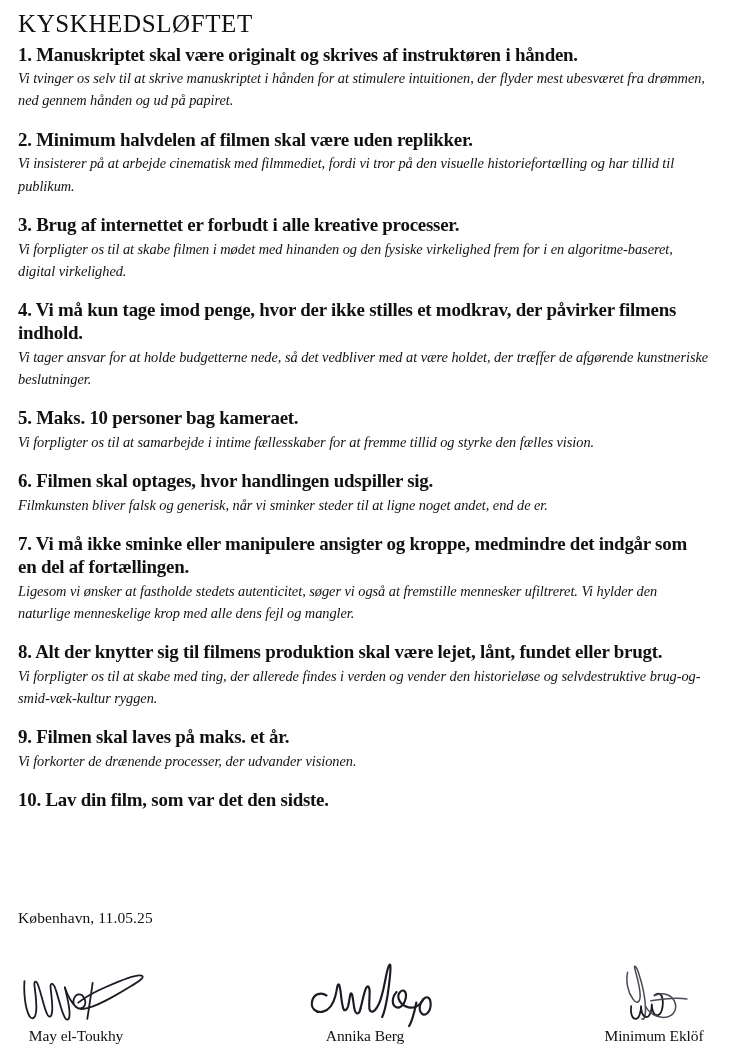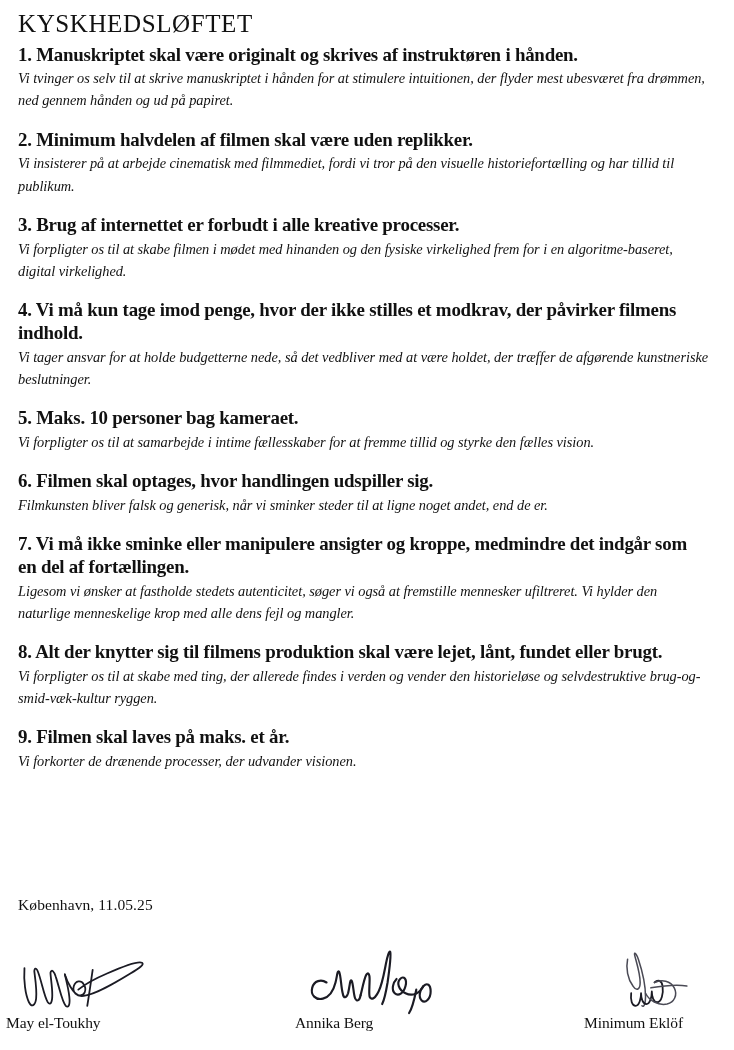--- a/index.html
+++ b/index.html
@@ -70,21 +70,21 @@
   }
   .rule.no-body .rule-heading {
     margin-bottom: 0;
   }
 
   
   .sig-area {
     position: absolute;
     left: 0;
     right: 0;
-    bottom: 15px;
+    bottom: 2px;
     height: 145px;
   }
   .place-date {
     position: absolute;
     left: 18px;
     top: 6px;
     font-size: 15.5px;
     letter-spacing: 0.1px;
   }
   .sig-row {
@@ -95,21 +95,21 @@
     height: 112px;
     display: flex;
     align-items: flex-end;
     justify-content: space-between;
     padding: 0 10px 4px 6px;
     box-sizing: border-box;
   }
   .sig-cell {
     width: 140px;
     position: relative;
-    text-align: left;
+    text-align: center;
   }
   .sig-mark {
     height: 70px;
     display: block;
     margin: 0 auto;
     overflow: visible;
   }
   .sig-name {
     font-size: 15.5px;
     line-height: 1.1;
@@ -172,20 +172,23 @@
     <section class="rule">
       <h2 class="rule-heading">8. Alt der knytter sig til filmens produktion skal være lejet, lånt, fundet eller brugt.</h2>
       <p class="rule-body">Vi forpligter os til at skabe med ting, der allerede findes i verden og vender den historieløse og selvdestruktive brug-og-smid-væk-kultur ryggen.</p>
     </section>
 
     <section class="rule">
       <h2 class="rule-heading">9. Filmen skal laves på maks. et år.</h2>
       <p class="rule-body">Vi forkorter de drænende processer, der udvander visionen.</p>
     </section>
 
+    <section class="rule no-body">
+      <h2 class="rule-heading">10. Lav din film, som var det den sidste.</h2>
+    </section>
 
   </div>
 
   <div class="sig-area">
 
     <div class="place-date">København, 11.05.25</div>
 
     <div class="sig-row">
 
       <div class="sig-cell">

